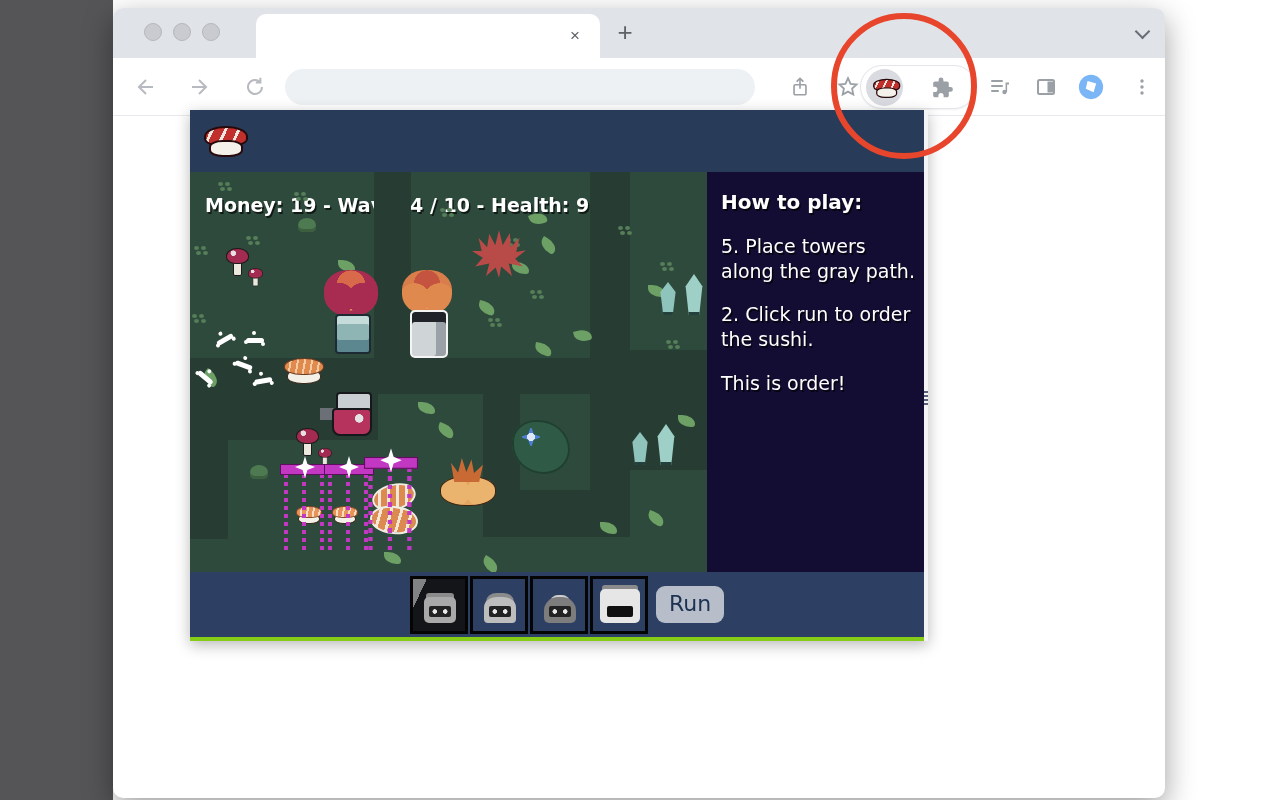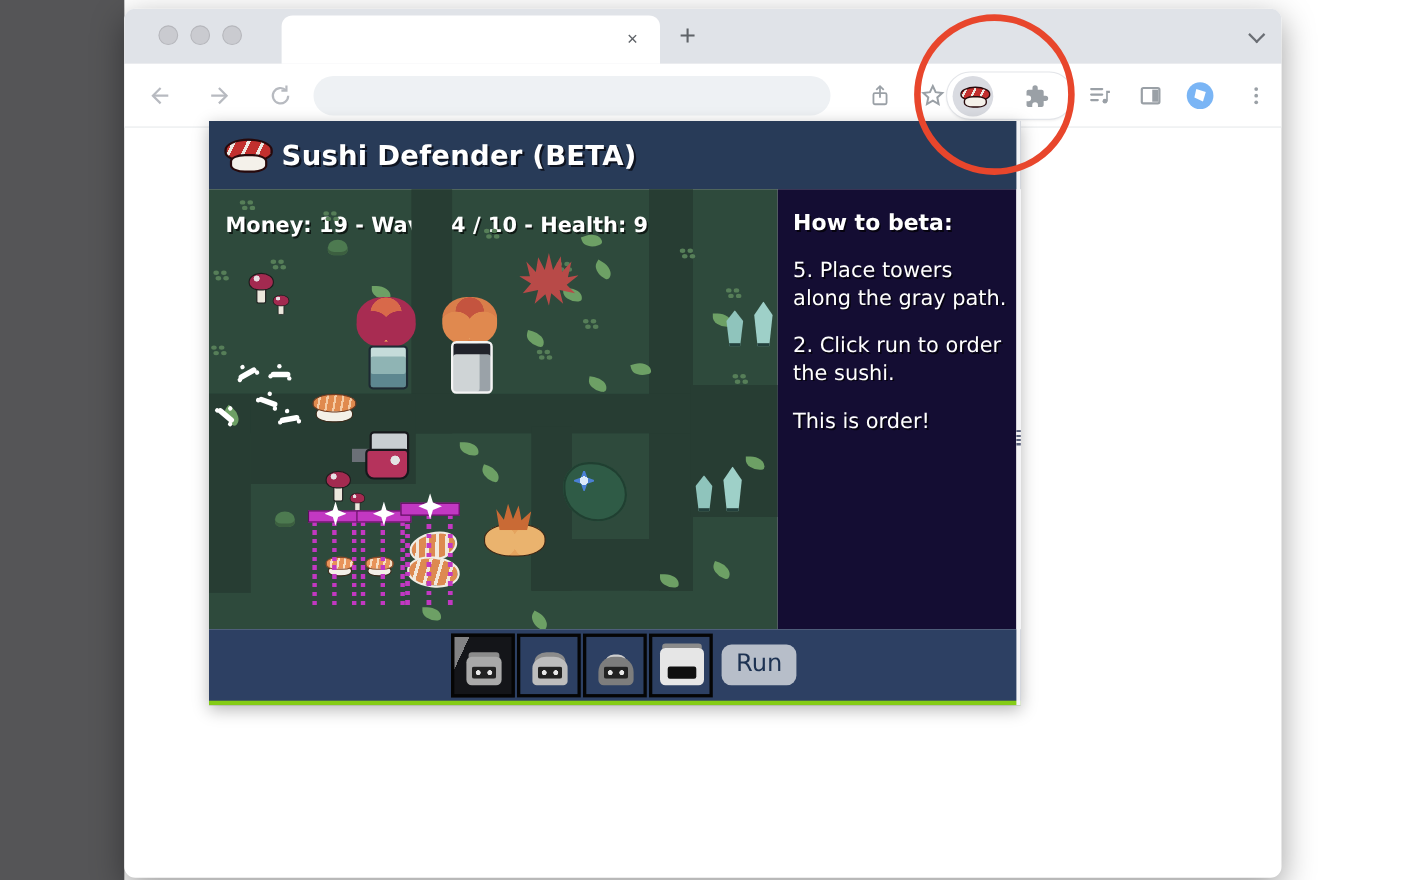--- a/index.html
+++ b/index.html
@@ -277,21 +277,20 @@
           <circle cx="12" cy="12" r="1.7"></circle>
           <circle cx="12" cy="18" r="1.7"></circle>
         </svg>
     </div>
   </div>
 </div>
 
 <div class="popup">
   <div class="phead">
     <div class="sushi"></div>
-    <div class="ptitle">Sushi Defender (BETA)</div>
   </div>
   <div class="pmain">
     <div class="game" id="game">
       <div class="hud">Money: 19 - Wave: 4 / 10 - Health: 99</div>
     <div class="pathseg" style="left: 184px; top: 0px; width: 37px; height: 222px;"></div>
         <div class="pathseg" style="left: 400px; top: 0px; width: 40px; height: 365px;"></div>
         <div class="pathseg" style="left: 0px; top: 186px; width: 440px; height: 36px;"></div>
         <div class="pathseg" style="left: 0px; top: 186px; width: 38px; height: 181px;"></div>
         <div class="pathseg" style="left: 38px; top: 186px; width: 150px; height: 82px;"></div>
         <div class="pathseg" style="left: 293px; top: 216px; width: 37px; height: 149px;"></div>
@@ -346,21 +345,21 @@
         <div class="sp sp-blueflowers" style="left: 322px; top: 248px;"></div>
         <div class="sp sp-treeteal" style="left: 466px; top: 102px;"></div>
         <div class="sp sp-treeteal" style="left: 438px; top: 252px;"></div>
         <div class="sp sp-spark" style="left: 26px; top: 170px; transform: rotate(-30deg);"></div>
         <div class="sp sp-spark" style="left: 46px; top: 188px; transform: rotate(20deg);"></div>
         <div class="sp sp-spark" style="left: 64px; top: 208px; transform: rotate(-10deg);"></div>
         <div class="sp sp-spark" style="left: 10px; top: 198px; transform: rotate(40deg);"></div>
         <div class="sp sp-spark" style="left: 56px; top: 166px;"></div>
       </div>
     <div class="sidebar">
-      <h3>How to beta:</h3>
+      <h3>How to play:</h3>
       <p>5. Place towers along the gray path.</p>
       <p>2. Click run to order the sushi.</p>
       <p>This is order!</p>
     </div>
   </div>
   <div class="pbar">
     <div id="towerbtns" style="display:flex">
         <div class="ticon"></div>
         <div class="ticon"></div>
         <div class="ticon"></div>

